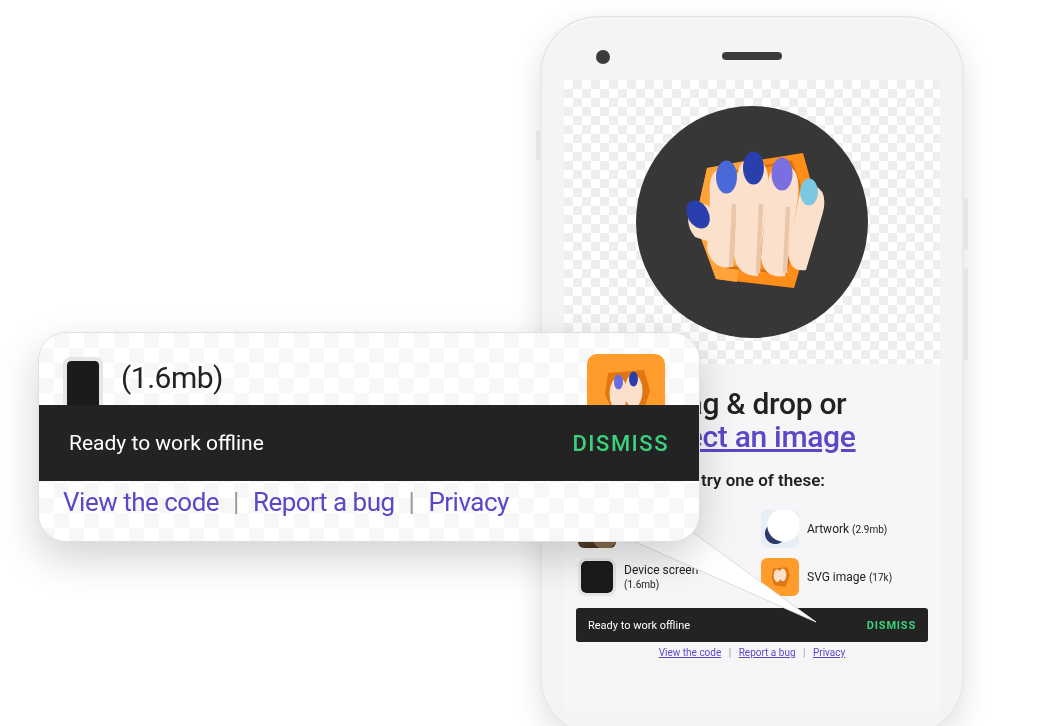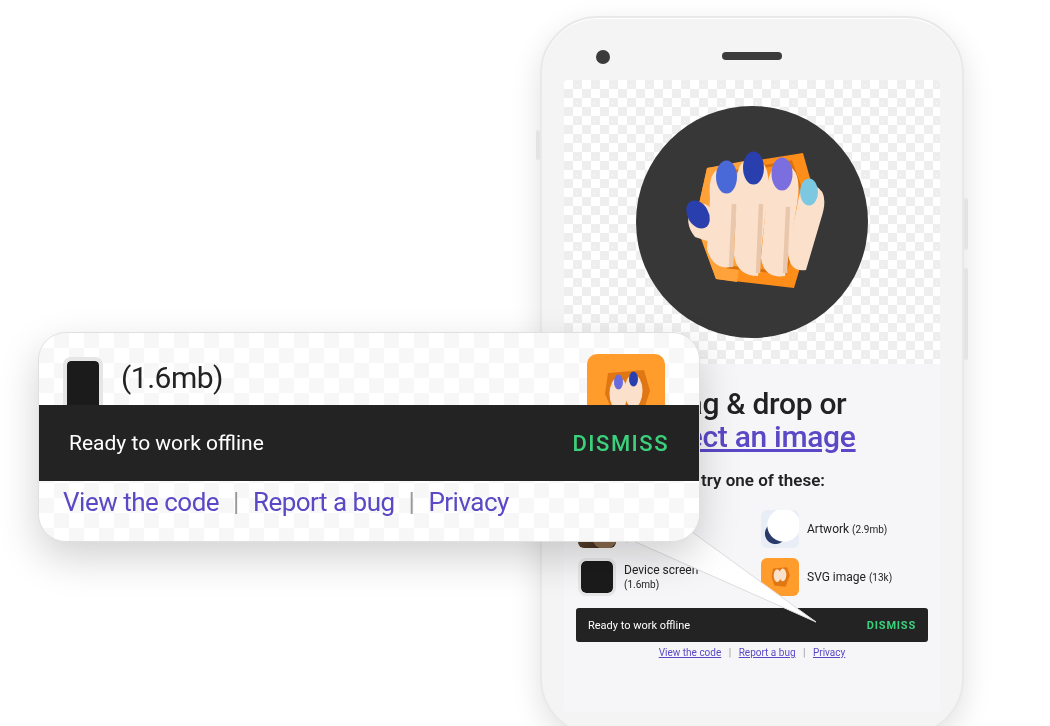--- a/index.html
+++ b/index.html
@@ -375,21 +375,21 @@
       </div>
       <div class="thumb-item">
         <div class="thumb svgicon">
           <svg viewBox="0 0 40 40">
             <path d="M10 8 L30 6 L34 18 L28 34 L12 32 L8 20 Z" fill="#e07712"></path>
             <ellipse cx="16" cy="18" rx="5" ry="9" fill="#fbe1cc"></ellipse>
             <ellipse cx="24" cy="17" rx="5" ry="9" fill="#fbe1cc"></ellipse>
           </svg>
         </div>
         <div class="thumb-label">
-          <span>SVG image</span> <small>(13k)</small>
+          <span>SVG image</span> <small>(17k)</small>
         </div>
       </div>
     </div>
 
     <div class="snackbar">
       <span>Ready to work offline</span>
       <span class="dismiss">DISMISS</span>
     </div>
 
     <div class="footer-links">

